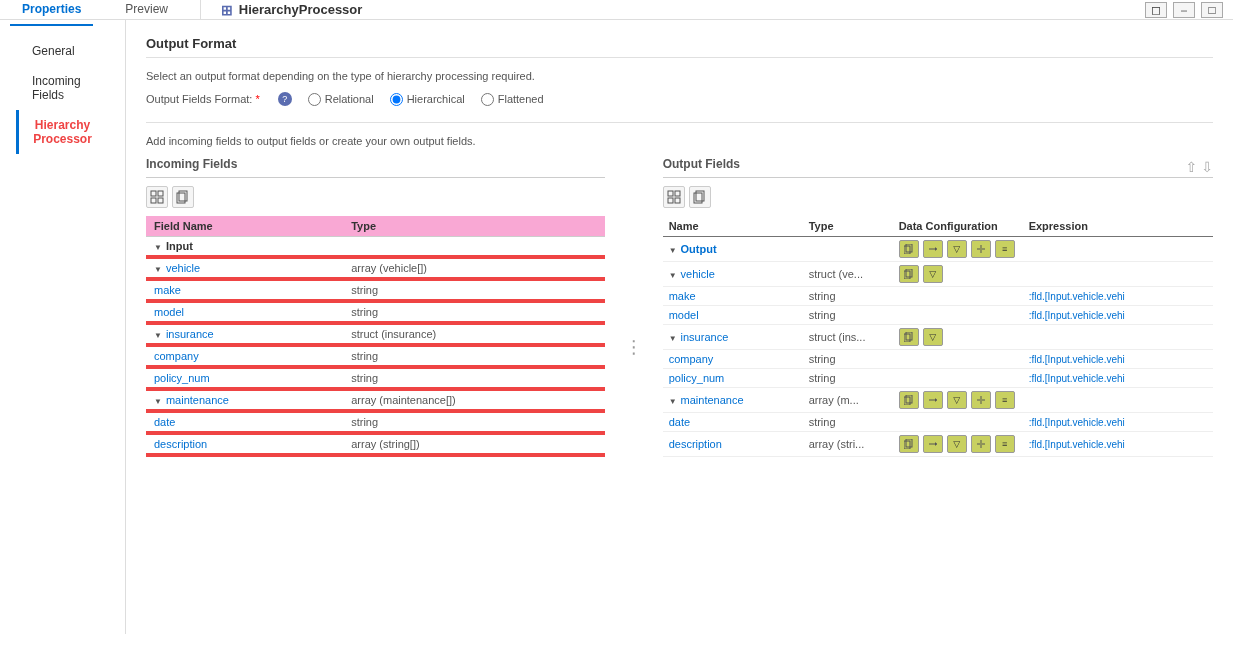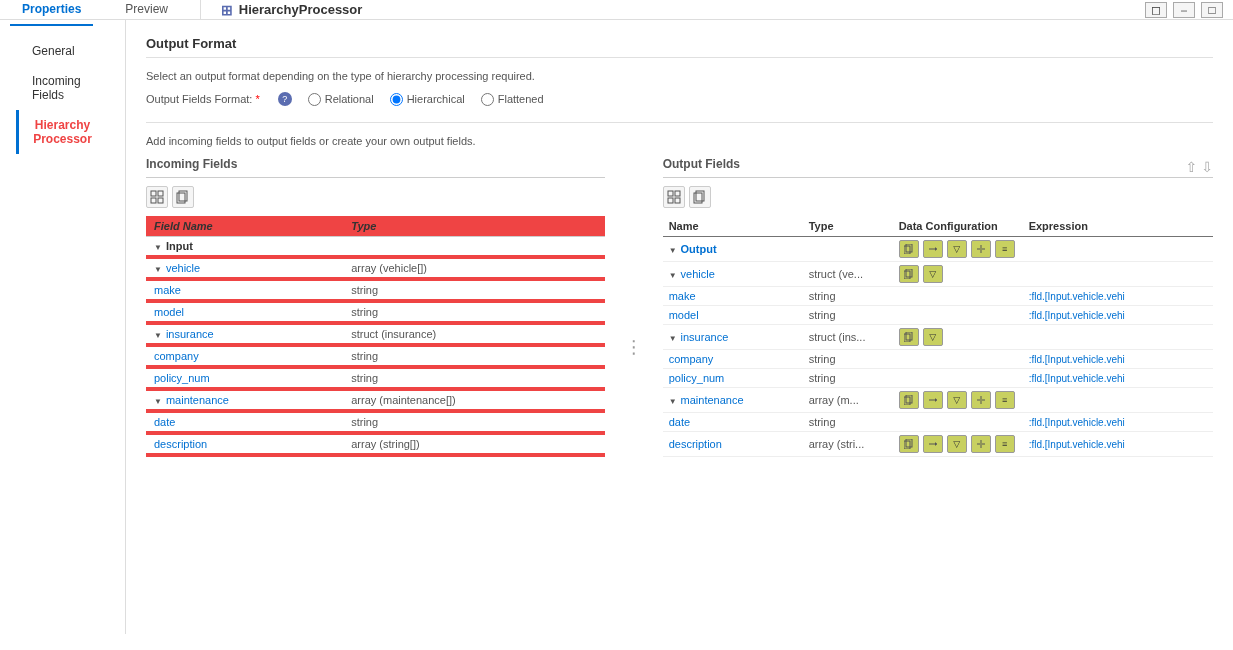--- a/index.html
+++ b/index.html
@@ -42,21 +42,21 @@
     .panel { flex: 1; }
     .panel-title { font-size: 12px; color: #555; margin-bottom: 6px; font-weight: 600; }
     .panel-divider { border: none; border-top: 1px solid #ccc; margin-bottom: 8px; }
 
     
     .toolbar { display: flex; align-items: center; gap: 4px; margin-bottom: 8px; }
     .tool-btn { width: 22px; height: 22px; border: 1px solid #ccc; background: #f5f5f5; cursor: pointer; display: flex; align-items: center; justify-content: center; font-size: 12px; border-radius: 2px; }
 
     
     .field-table { width: 100%; border-collapse: collapse; font-size: 11px; }
-    .field-table th { text-align: left; padding: 4px 8px; border-bottom: 1px solid #ccc; font-weight: 600; color: #333; font-size: 11px; background: #ef4444; font-style: italic; }
+    .field-table th { text-align: left; padding: 4px 8px; border-bottom: 1px solid #ccc; font-weight: 600; color: #333; font-size: 11px; background: #f9a8d4; }
     .field-table td { padding: 3px 8px; border-bottom: 4px solid #ef4444; font-size: 11px; }
 
     .field-name { color: #0070d2; }
     .field-type { color: #555; }
 
     .indent-1 { padding-left: 16px; }
     .indent-2 { padding-left: 32px; }
     .indent-3 { padding-left: 48px; }
 
     .collapse-btn { cursor: pointer; font-size: 9px; margin-right: 4px; color: #555; }

